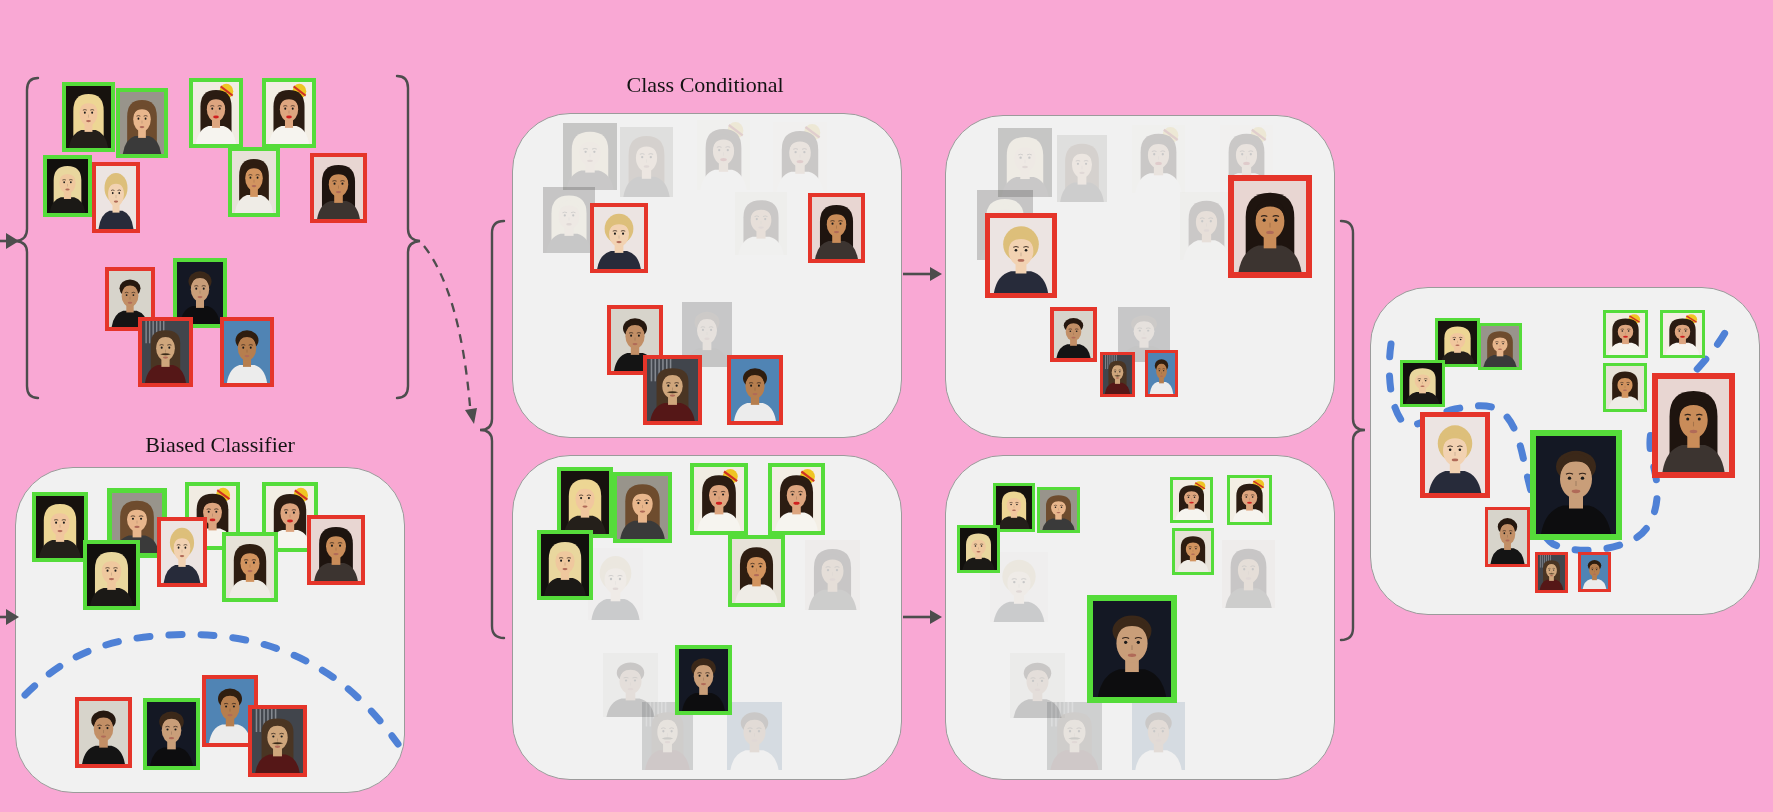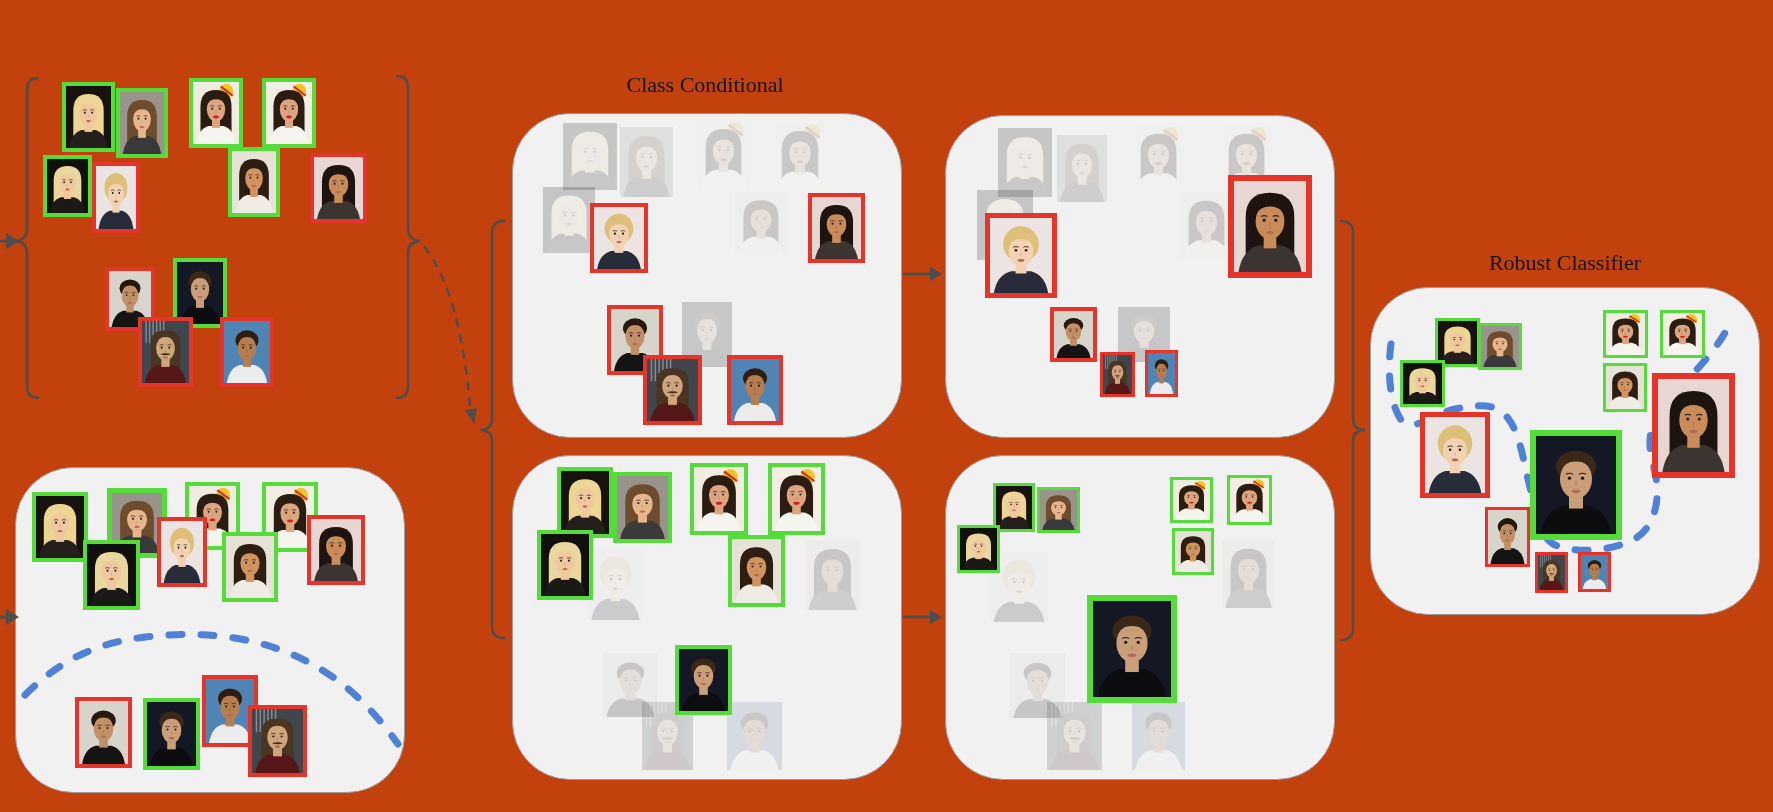--- a/index.html
+++ b/index.html
@@ -1,17 +1,17 @@
 <!DOCTYPE html>
 <html><head>
 <meta charset="utf-8">
 <style>
   html,body{margin:0;padding:0;background:#ffffff;}
   #canvas{
-    position:relative;width:1773px;height:812px;background:#c2410c;
+    position:relative;width:1773px;height:812px;background:#f9a8d4;
     font-family:"Liberation Serif", serif;overflow:hidden;
   }
   .panel{
     position:absolute;background:#f1f1f1;border:1.5px solid #9b9b9b;
     border-radius:58px;z-index:1;box-sizing:border-box;
   }
   #overlay{position:absolute;left:0;top:0;width:1773px;height:812px;z-index:2;pointer-events:none;}
   .face{position:absolute;z-index:3;box-sizing:border-box;overflow:hidden;background:#ddd;}
   .face svg{display:block;width:100%;height:100%;}
   .face.ghost{opacity:0.19;filter:saturate(0.6);}
@@ -40,21 +40,21 @@
       <line x1="903" y1="274" x2="930" y2="274" stroke="#4d4d4d" stroke-width="2.6"></line>
       <polygon points="930,267 930,281 942,274" fill="#4d4d4d"></polygon>
       <line x1="903" y1="617" x2="930" y2="617" stroke="#4d4d4d" stroke-width="2.6"></line>
       <polygon points="930,610 930,624 942,617" fill="#4d4d4d"></polygon>
       <path d="M 424 246 Q 460 292 470 406" fill="none" stroke="#4d4d4d" stroke-width="2.3" stroke-dasharray="9 7"></path>
       <polygon points="474,424 465,410 477,408" fill="#4d4d4d"></polygon>
       <path d="M 25 695 C 70 650 115 638 168 635 C 235 631 285 647 322 670 C 352 688 378 716 398 744" fill="none" stroke="#4f81d6" stroke-width="7" stroke-dasharray="13 19" stroke-linecap="round"></path>
       <path d="M 1391 344 C 1387 372 1390 406 1402 421 C 1414 433 1434 413 1455 409 C 1476 405 1495 402 1507 417 C 1521 434 1523 462 1531 491 C 1536 514 1539 535 1553 544 C 1572 553 1602 552 1626 543 C 1646 536 1655 519 1657 498 C 1659 478 1651 463 1650 446 C 1649 427 1658 407 1673 393 C 1693 375 1714 352 1726 331" fill="none" stroke="#4f81d6" stroke-width="7" stroke-dasharray="13 19" stroke-linecap="round"></path>
     </svg>
   <div class="title" id="t-cc">Class Conditional</div>
-  <div class="title" id="t-robust">Robust Classifier</div>
+  <div class="title" id="t-biased">Biased Classifier</div>
 <div class="panel" style="left: 15px; top: 467px; width: 390px; height: 326px; background: rgb(241, 241, 241); border-color: rgb(155, 155, 155);"></div>
     <div class="panel" style="left: 512px; top: 113px; width: 390px; height: 325px; background: rgb(241, 241, 241); border-color: rgb(155, 155, 155);"></div>
     <div class="panel" style="left: 512px; top: 455px; width: 390px; height: 325px; background: rgb(241, 241, 241); border-color: rgb(155, 155, 155);"></div>
     <div class="panel" style="left: 945px; top: 115px; width: 390px; height: 323px; background: rgb(241, 241, 241); border-color: rgb(155, 155, 155);"></div>
     <div class="panel" style="left: 945px; top: 455px; width: 390px; height: 325px; background: rgb(241, 241, 241); border-color: rgb(155, 155, 155);"></div>
     <div class="panel" style="left: 1370px; top: 287px; width: 390px; height: 328px; background: rgb(241, 241, 241); border-color: rgb(155, 155, 155);"></div>
     <div class="face green" style="left: 62px; top: 82px; width: 53px; height: 70px; border: 4px solid rgb(85, 220, 58);">
       <svg viewBox="0 0 80 100" preserveAspectRatio="none" xmlns="http://www.w3.org/2000/svg">
         <rect width="80" height="100" fill="#17120e"></rect>
         <path d="M13 100 L13 40 Q13 13 40 13 Q67 13 67 40 L67 100 Z" fill="#edd694"></path>

